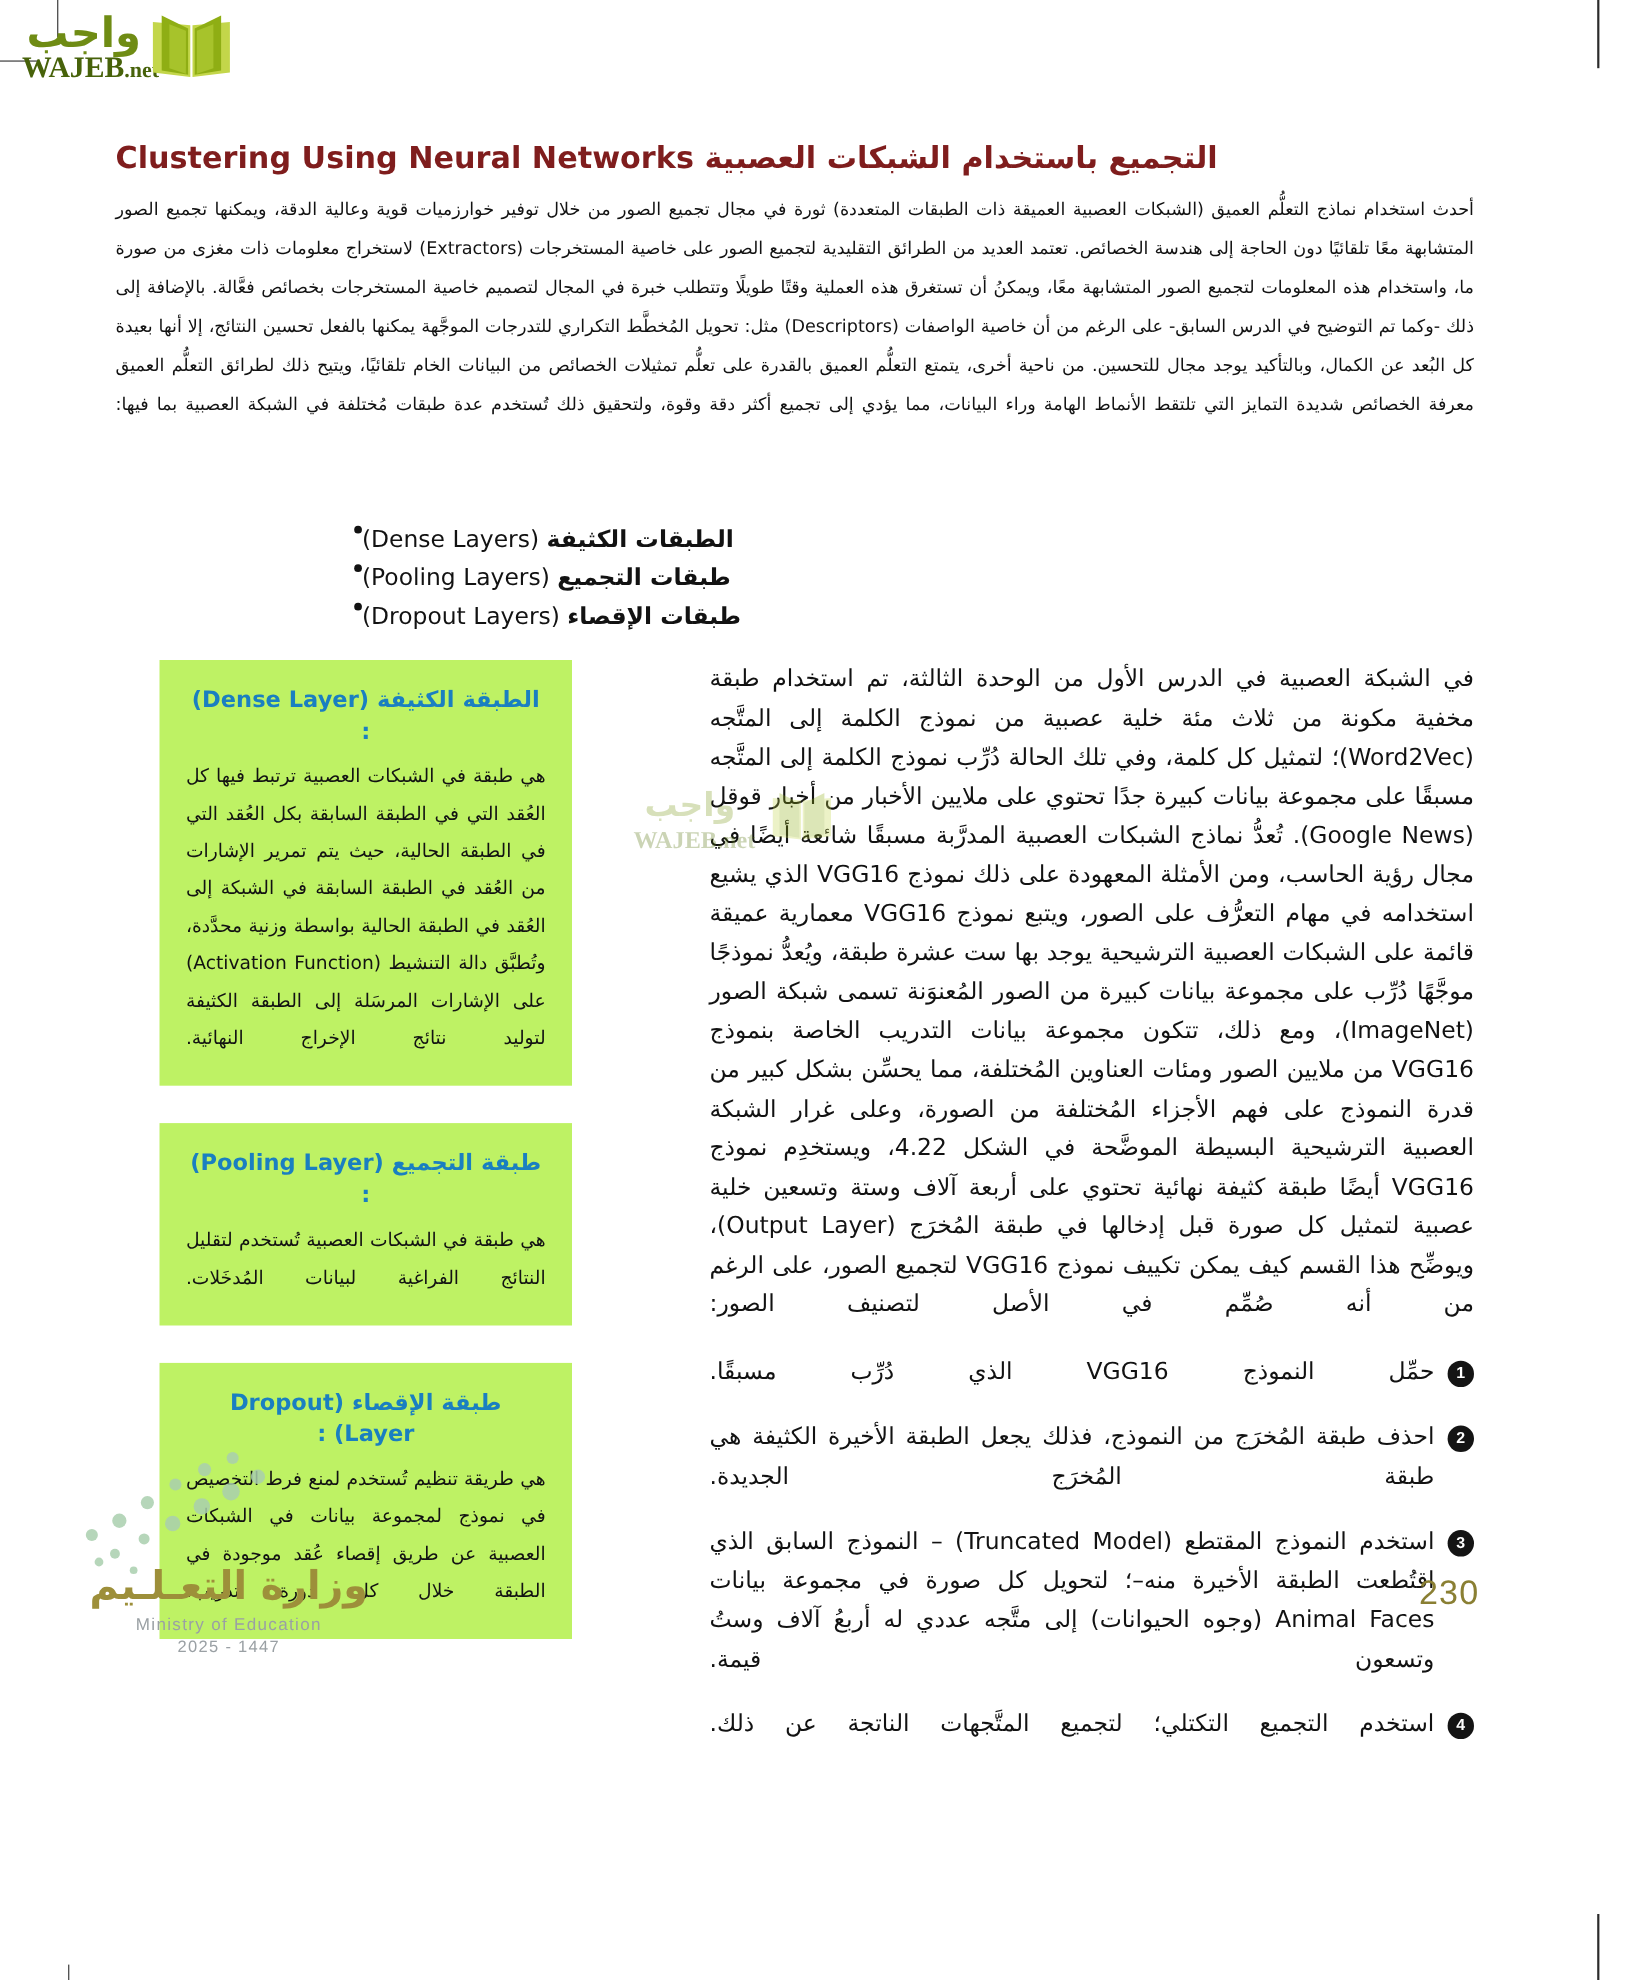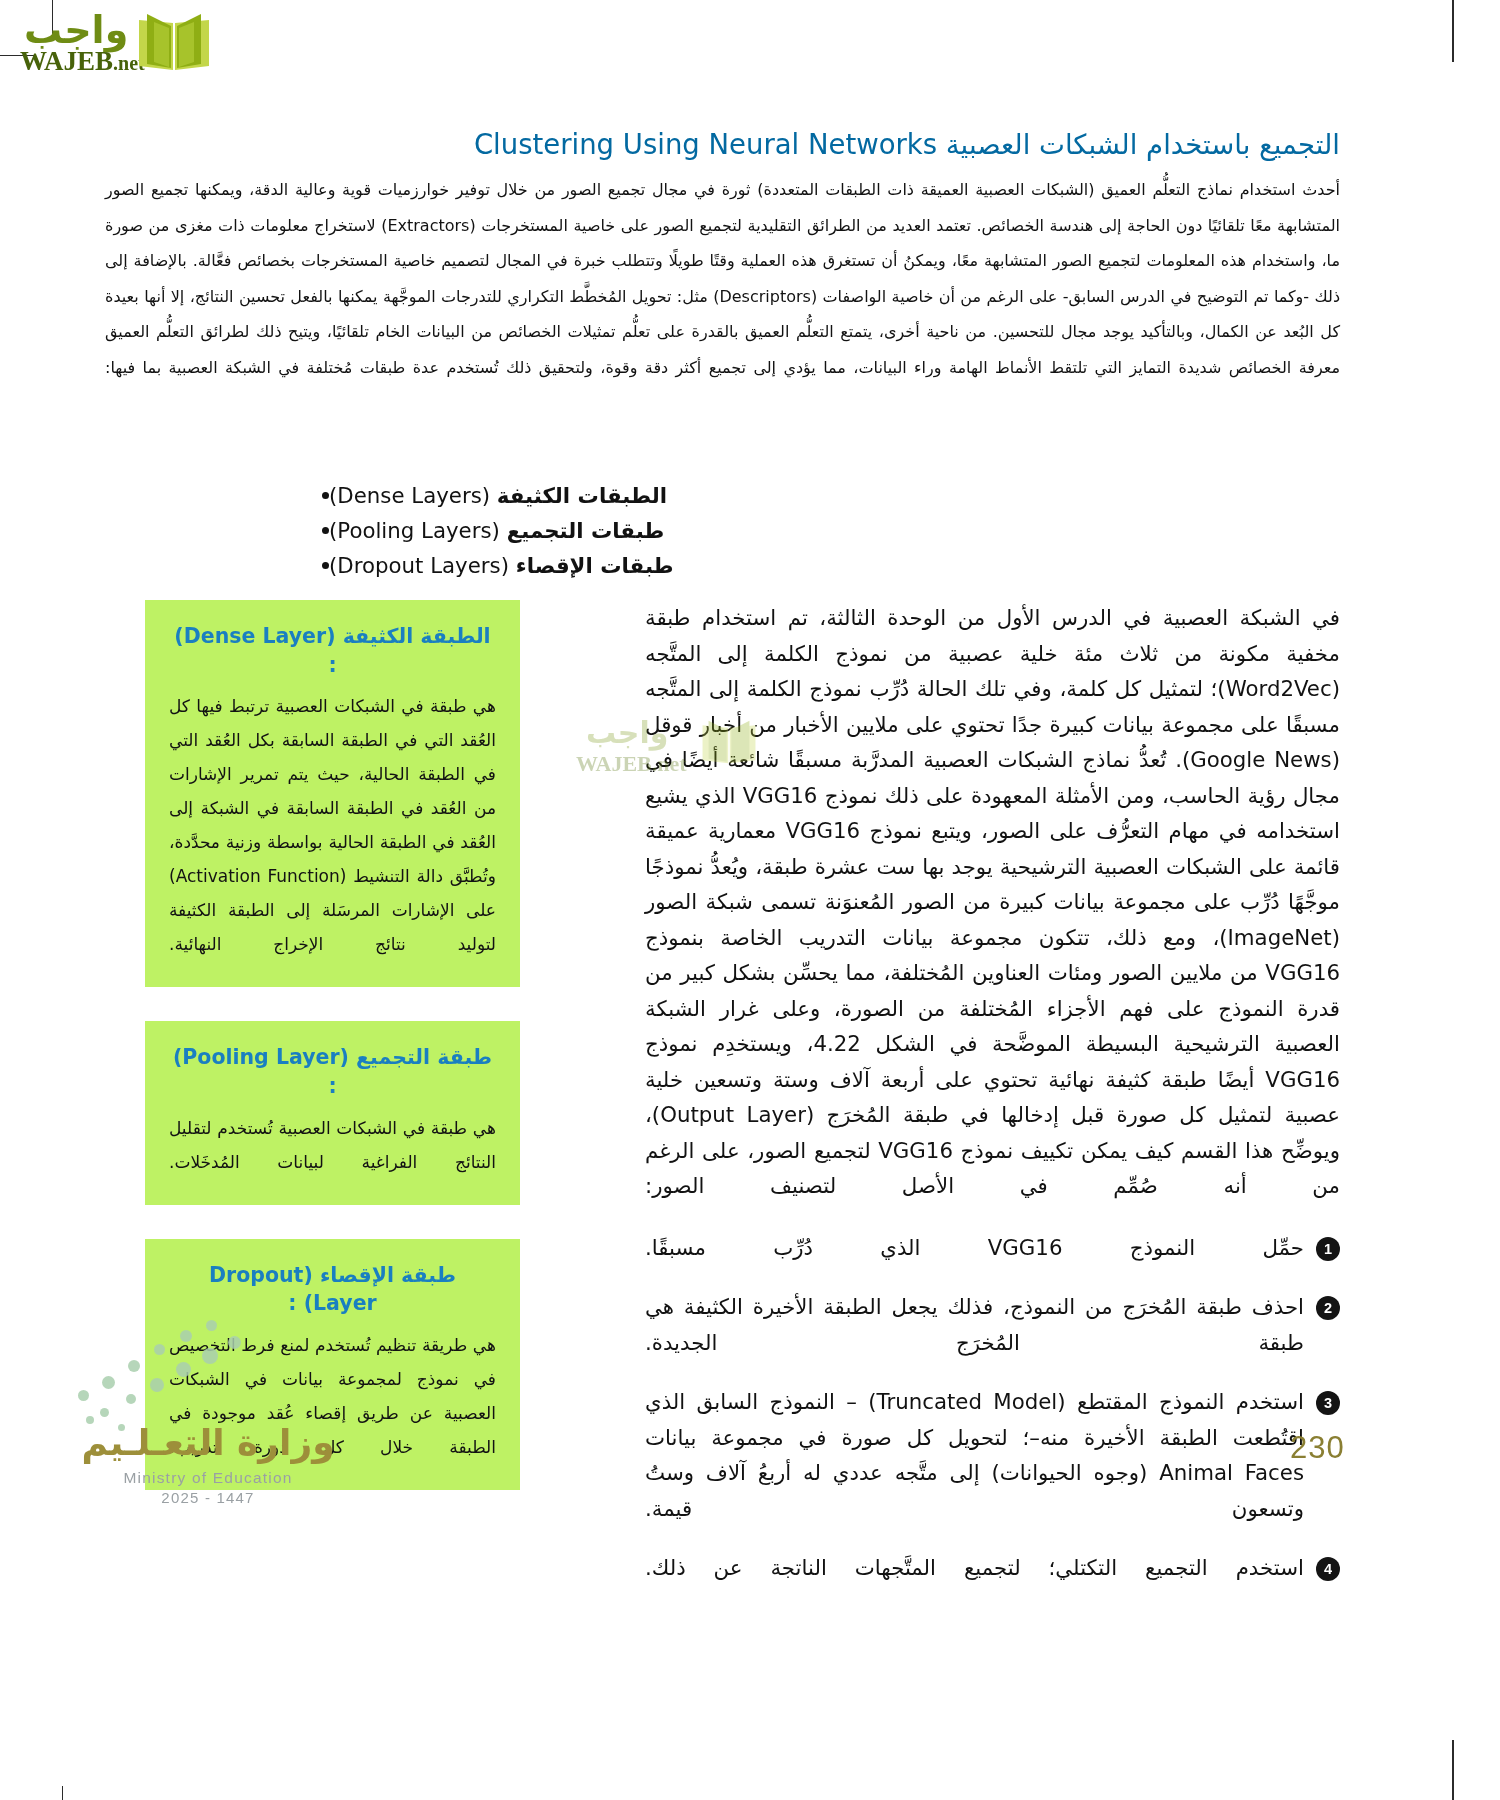--- a/index.html
+++ b/index.html
@@ -72,24 +72,24 @@
   .crop-h-bottom {
     position: absolute; left: 62px; top: 1786px; width: 1px; height: 14px; background: #2b2b2b;
   }
 
   
   .heading {
     position: absolute;
     top: 128px;
     right: 160px;
     width: 1235px;
-    text-align: right;
+    text-align: left;
     font-size: 27.5px;
-    font-weight: 400;
-    color: #0369a1;
+    font-weight: 700;
+    color: #7f1d1d;
     letter-spacing: 0px;
     line-height: 1.2;
     direction: rtl;
   }
   .heading .en { direction: ltr; unicode-bidi: embed; }
 
   
   .intro {
     position: absolute;
     top: 172px;
@@ -108,21 +108,21 @@
   .bullets {
     position: absolute;
     top: 478px;
     right: 160px;
     width: 1235px;
     direction: rtl;
   }
   .bullet-row {
     display: flex;
     justify-content: flex-end;
-    align-items: center;
+    align-items: flex-start;
     height: 35px;
     font-size: 21.3px;
     color: #121212;
     padding-left: 205px;
   }
   .bullet-dot {
     width: 7px; height: 7px;
     border-radius: 50%;
     background: #121212;
     margin-right: 0px;

